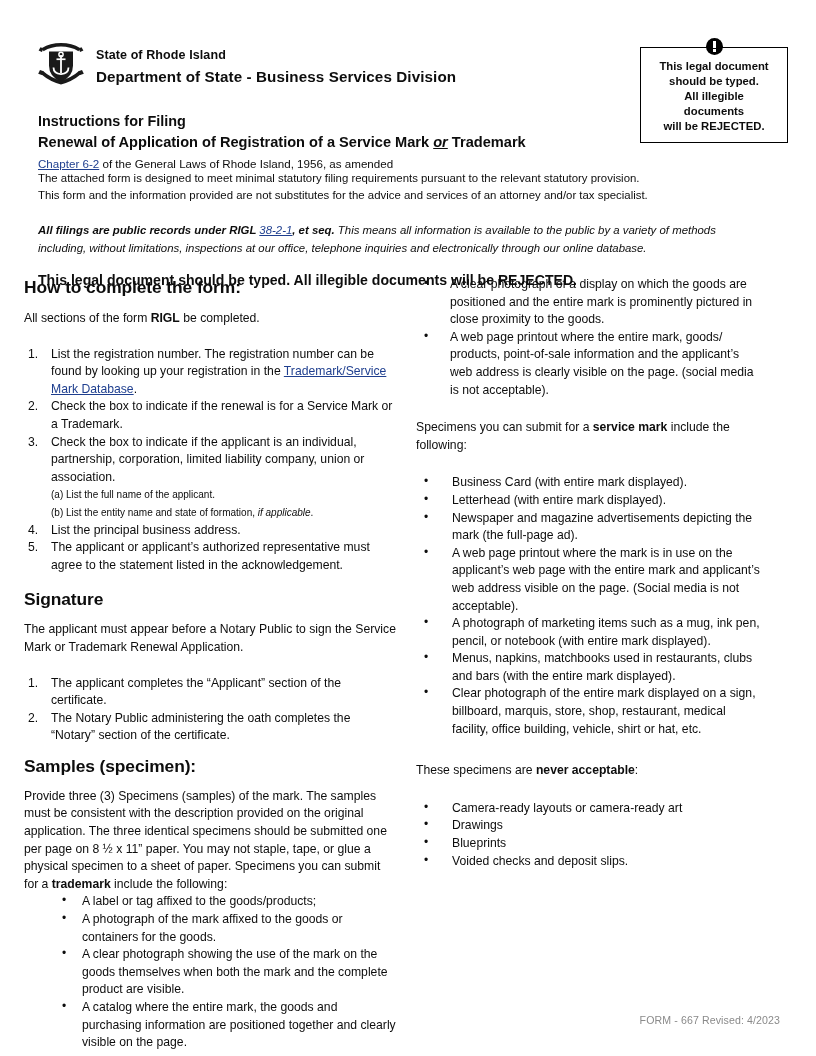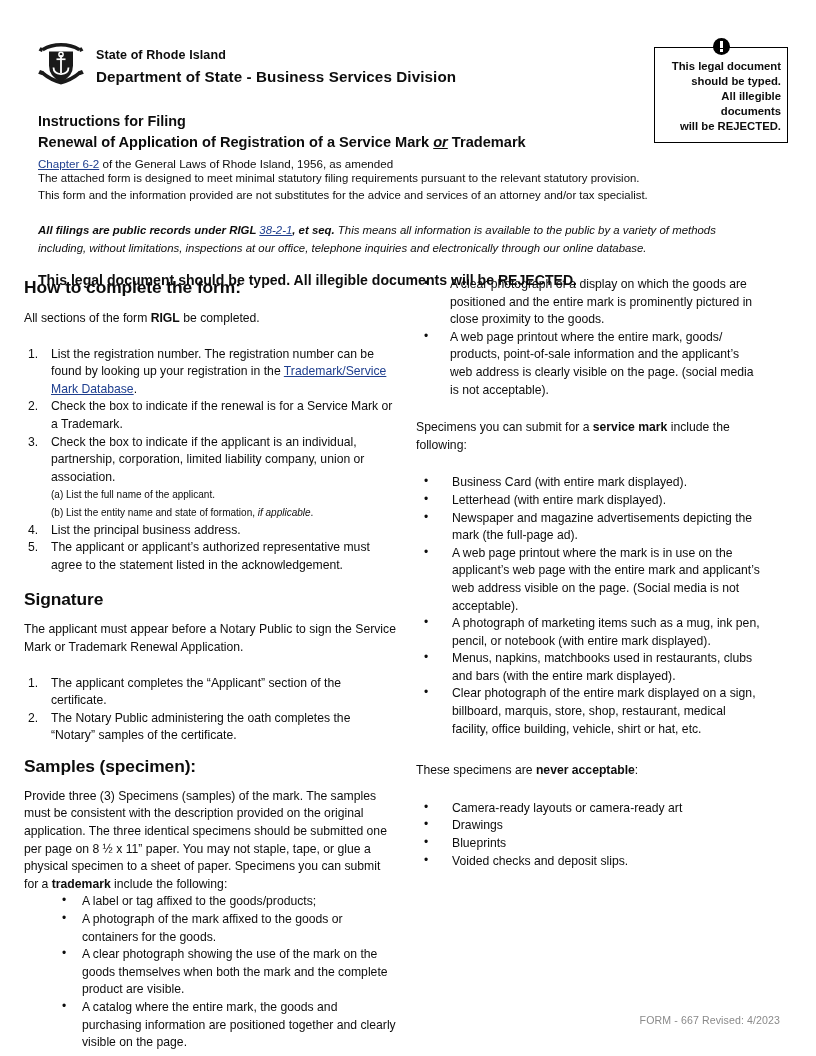--- a/index.html
+++ b/index.html
@@ -85,22 +85,22 @@
   a.doclink {
     color: #1f3f8f;
     text-decoration: underline;
   }
 
   
   .warn-wrap {
     position: absolute;
     right: 28px;
     top: 38px;
-    width: 134px;
-    text-align: right;
+    width: 148px;
+    text-align: center;
   }
   .warn-badge {
     width: 17px;
     height: 17px;
     border-radius: 50%;
     background: #000;
     margin: 0 auto -8px auto;
     position: relative;
     z-index: 3;
   }
@@ -339,21 +339,21 @@
 
       <div class="sp14"></div>
 
       <h2 class="sec tight">Signature</h2>
       <p class="body">The applicant must appear before a Notary Public to sign the Service Mark or Trademark Renewal Application.</p>
 
       <div class="sp18"></div>
 
       <ol class="num">
         <li>The applicant completes the “Applicant” section of the certificate.</li>
-        <li>The Notary Public administering the oath completes the “Notary” samples of the certificate.</li>
+        <li>The Notary Public administering the oath completes the “Notary” section of the certificate.</li>
       </ol>
 
       <div class="sp10"></div>
 
       <h2 class="sec tight">Samples (specimen):</h2>
 
       <p class="body"><span>Provide three (3) Specimens (samples) of the mark. The samples must be consistent with the description provided on the original application. The three identical specimens should be submitted one per page on 8 ½ x 11” paper. You may not staple, tape, or glue a physical specimen to a sheet of paper.  Specimens you can submit for a </span><b>trademark</b><span> include the following:</span></p>
 
       <ul class="bul indent-deep">
         <li>A label or tag affixed to the goods/products;</li>

